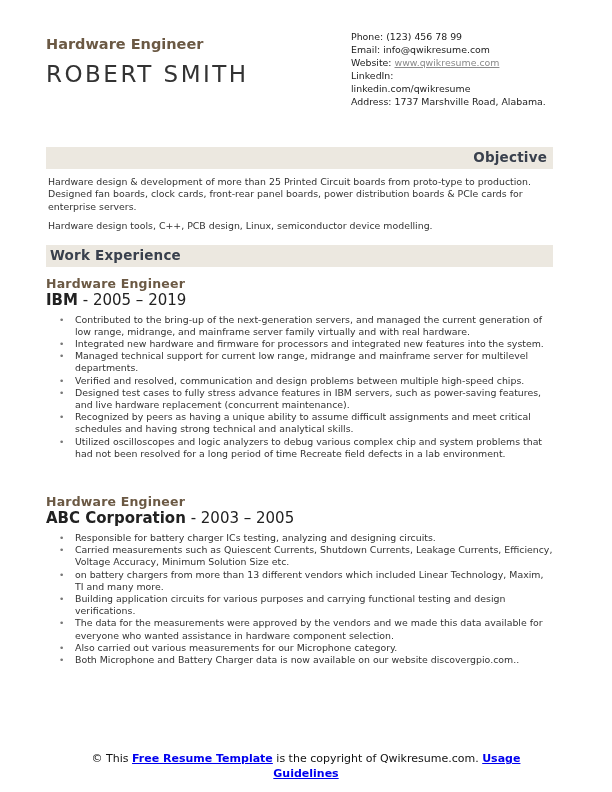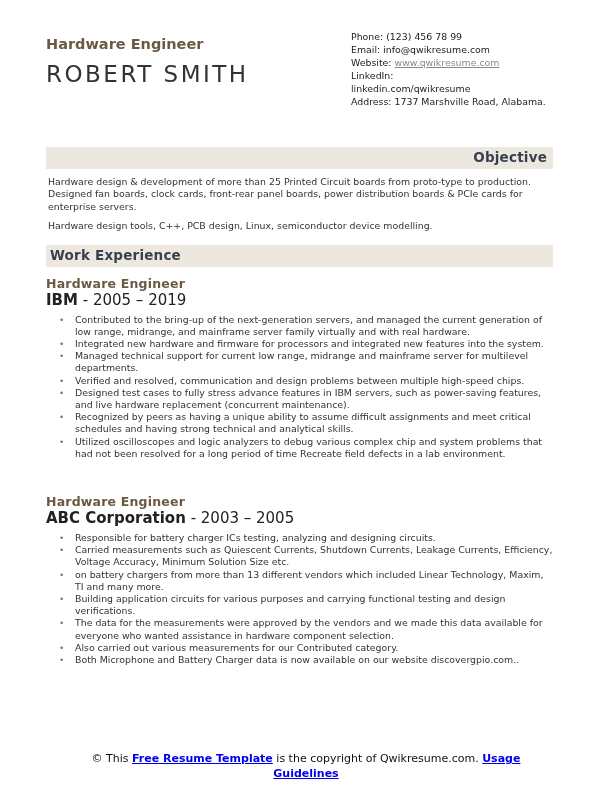--- a/index.html
+++ b/index.html
@@ -142,21 +142,21 @@
             <li>Responsible for battery charger ICs testing, analyzing and designing circuits.</li>
 
             <li>Carried measurements such as Quiescent Currents, Shutdown Currents, Leakage Currents, Efficiency, Voltage Accuracy, Minimum Solution Size etc.</li>
 
             <li>on battery chargers from more than 13 different vendors which included Linear Technology, Maxim, TI and many more.</li>
 
             <li>Building application circuits for various purposes and carrying functional testing and design verifications.</li>
 
             <li>The data for the measurements were approved by the vendors and we made this data available for everyone who wanted assistance in hardware component selection.</li>
 
-            <li>Also carried out various measurements for our Contributed category.</li>
+            <li>Also carried out various measurements for our Microphone category.</li>
 
             <li>Both Microphone and Battery Charger data is now available on our website discovergpio.com..</li>
 
         </ul>
       </div>
 
   </div>
 
   <div class="footer">
     <div class="footer-inner">

